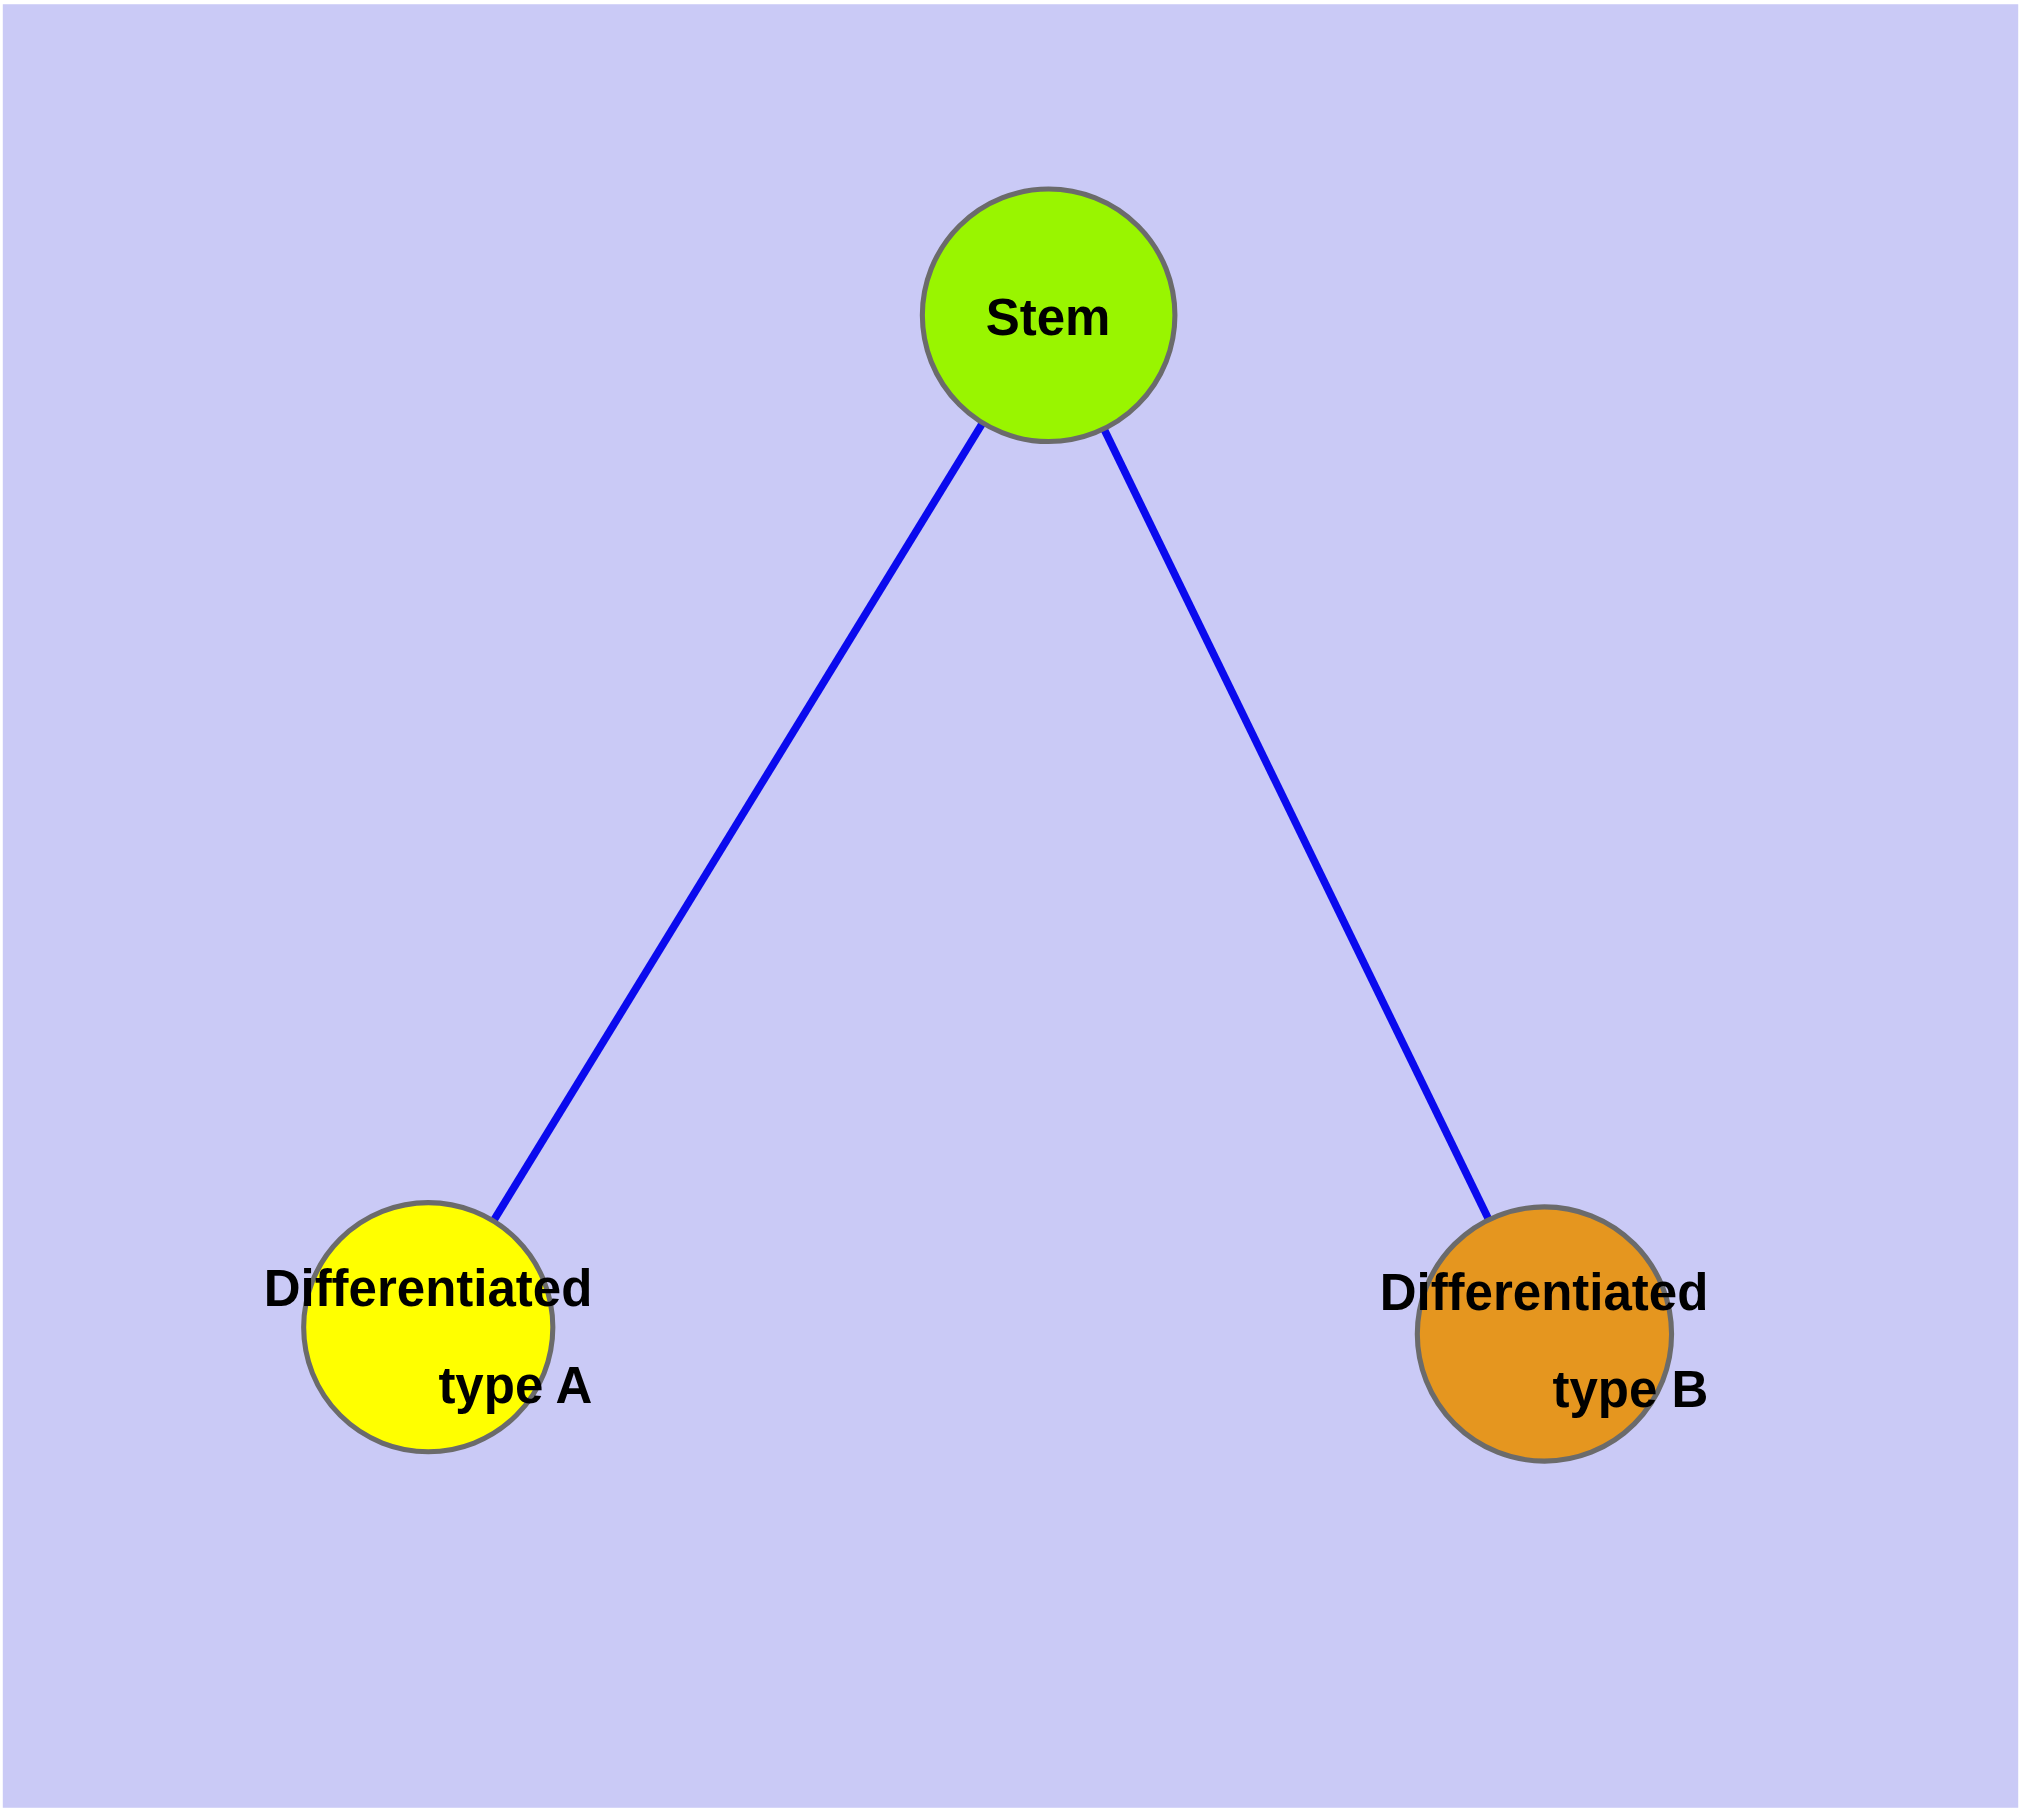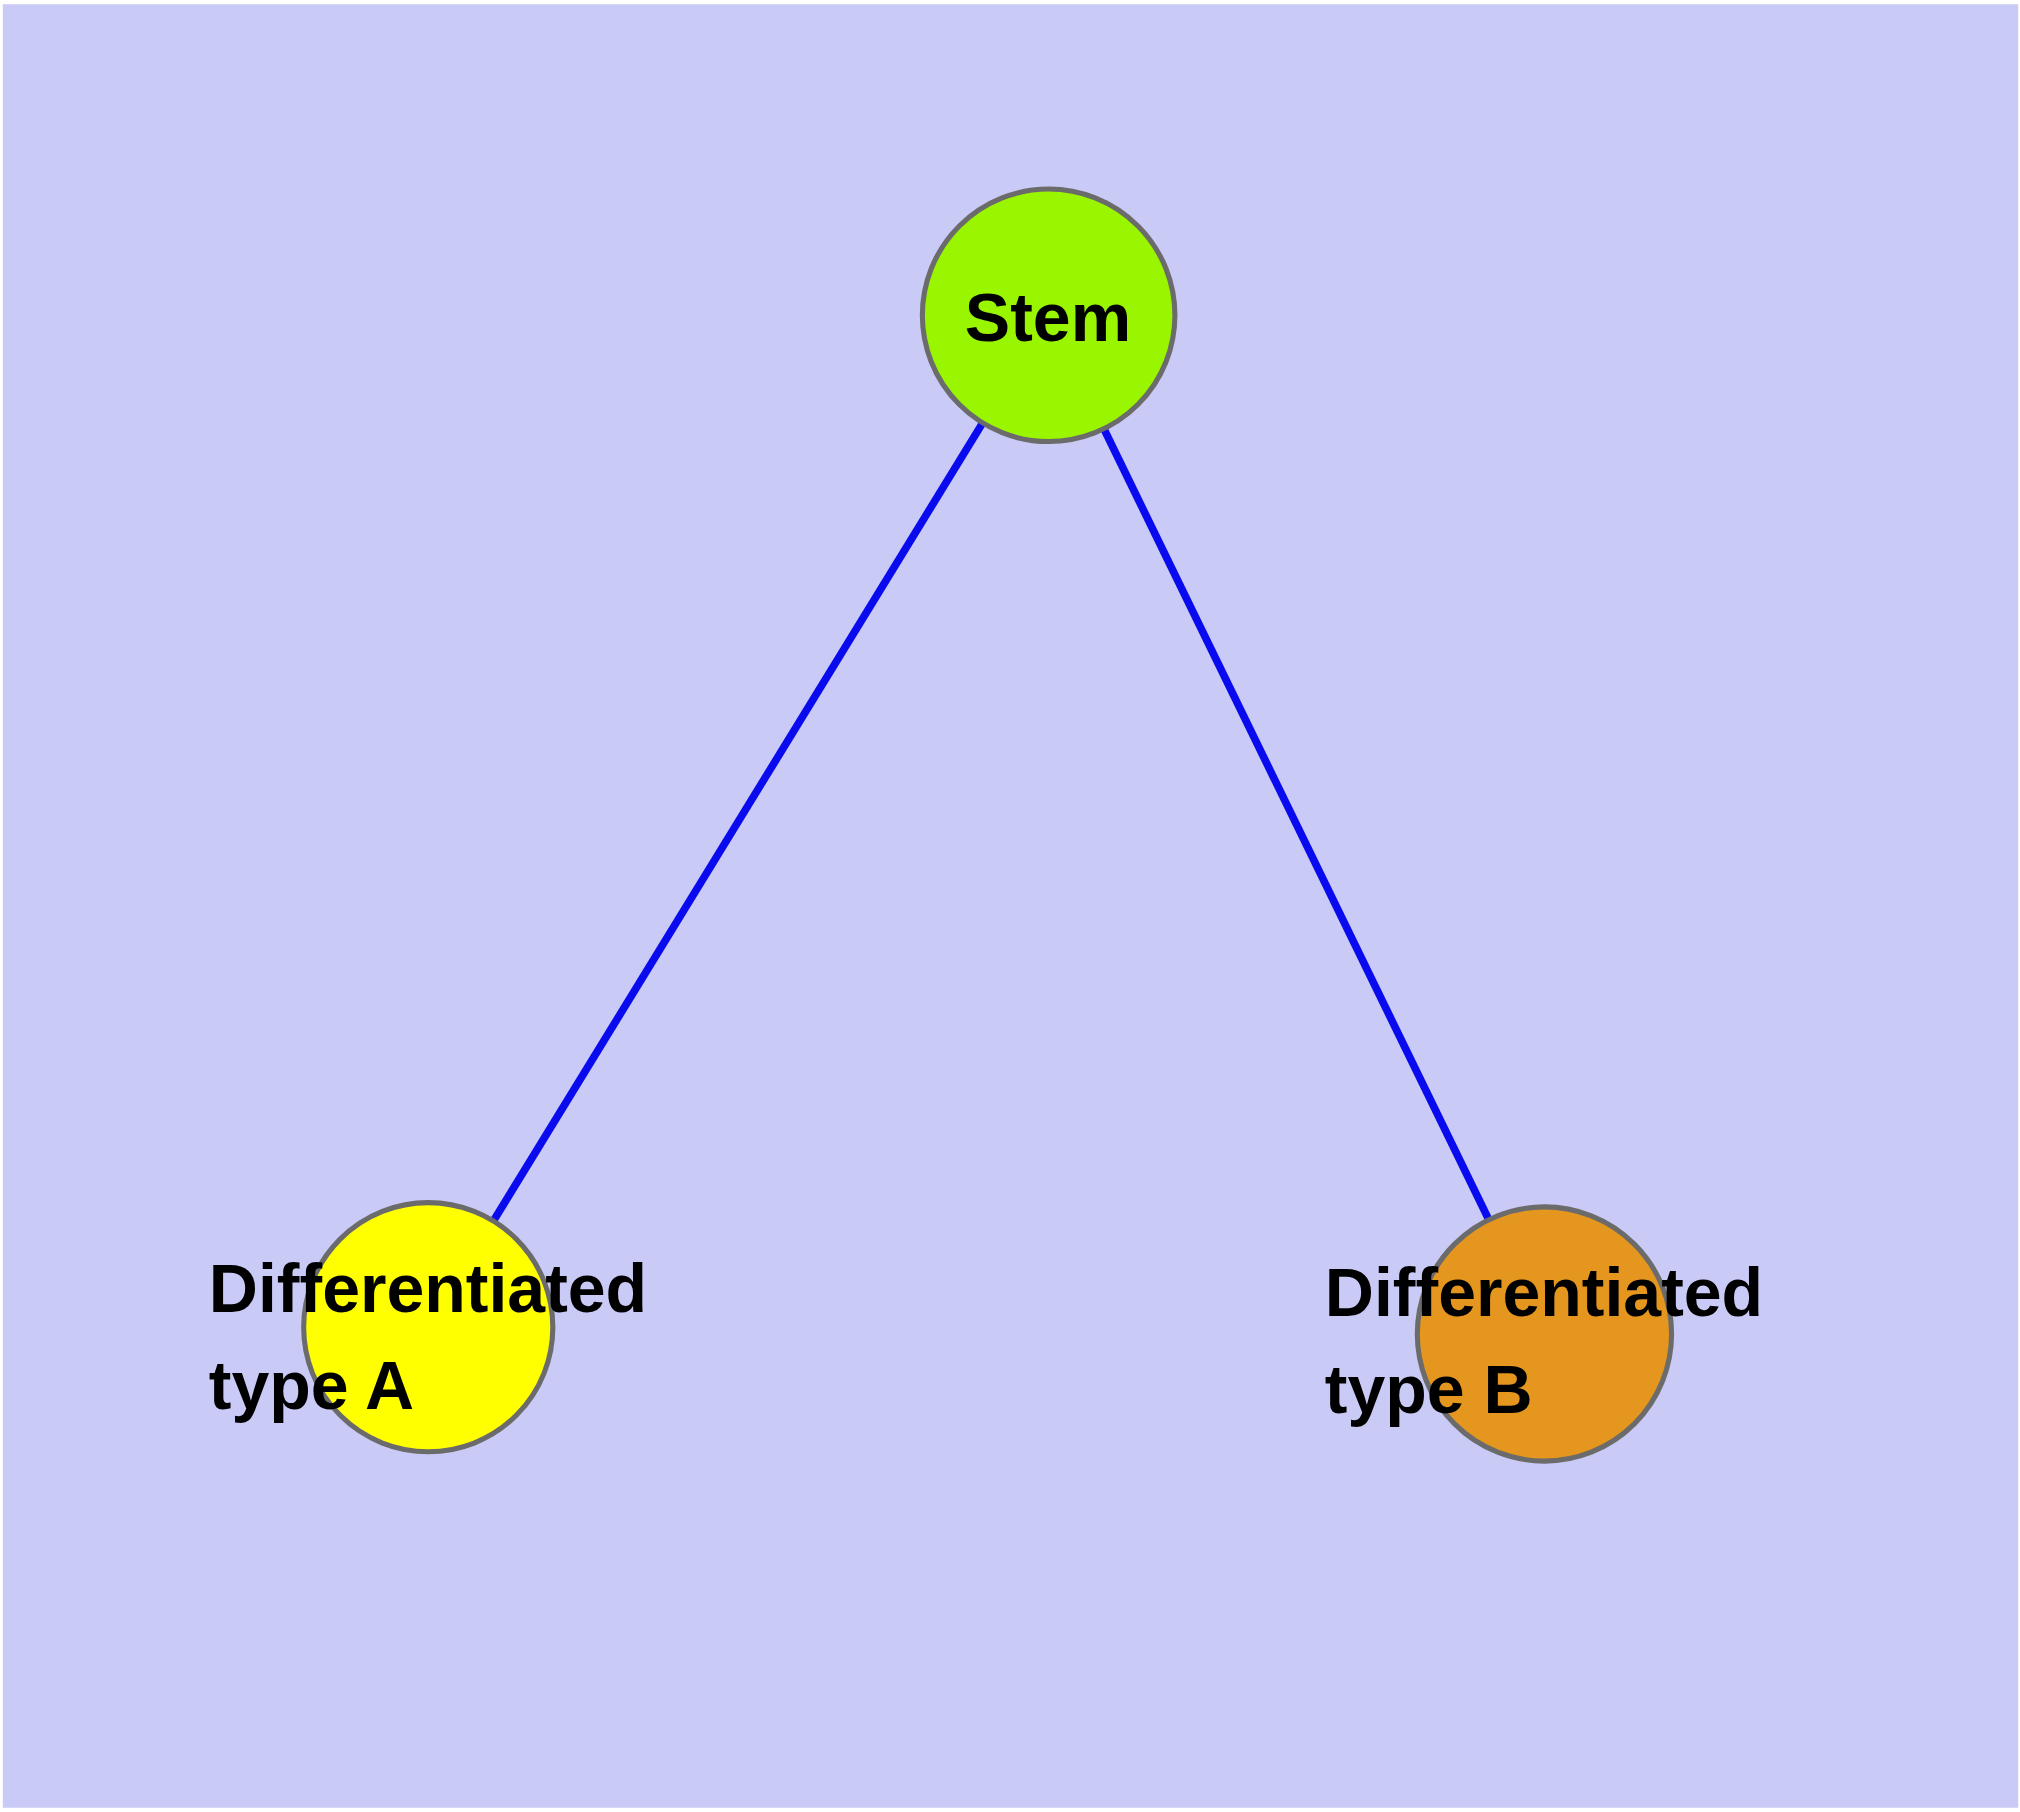--- a/index.html
+++ b/index.html
@@ -25,23 +25,23 @@
     stroke: #6b6b6b;
     stroke-width: 6;
   }
   svg.graph line {
     stroke-width: 9;
     stroke-linecap: butt;
   }
   .node-label {
     position: absolute;
     transform: translate(-50%, -50%);
-    text-align: left;
+    text-align: right;
     font-weight: bold;
-    font-size: 68px;
+    font-size: 51px;
     line-height: 97px;
     color: #000000;
     white-space: pre-line;
     letter-spacing: 0px;
   }
 </style>
 </head>
 <body>
 
 <div class="page">

